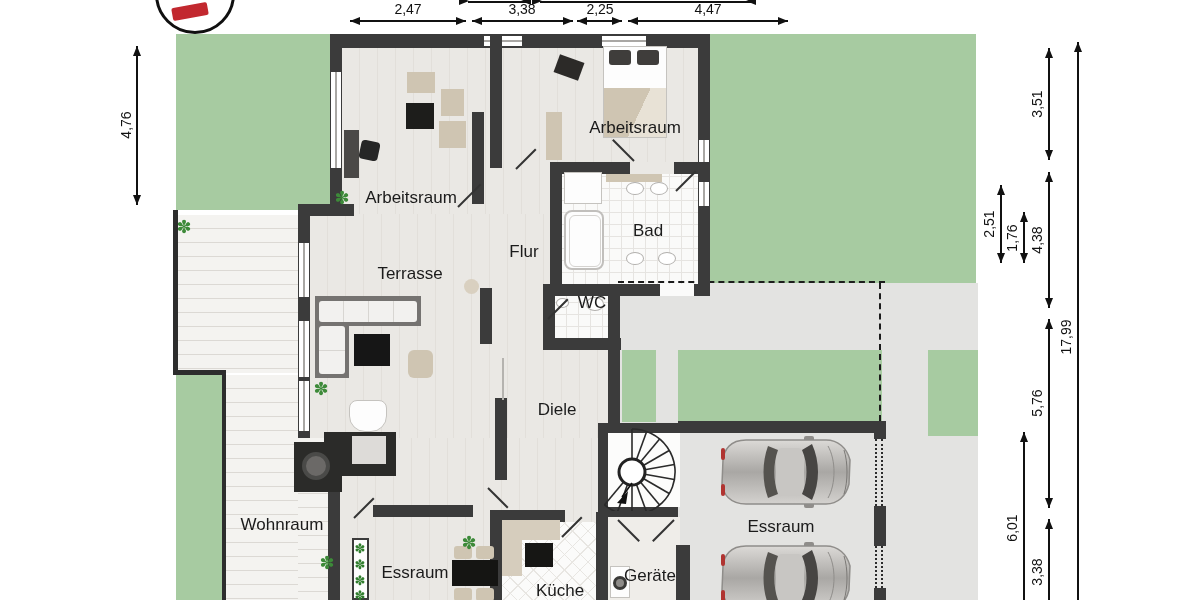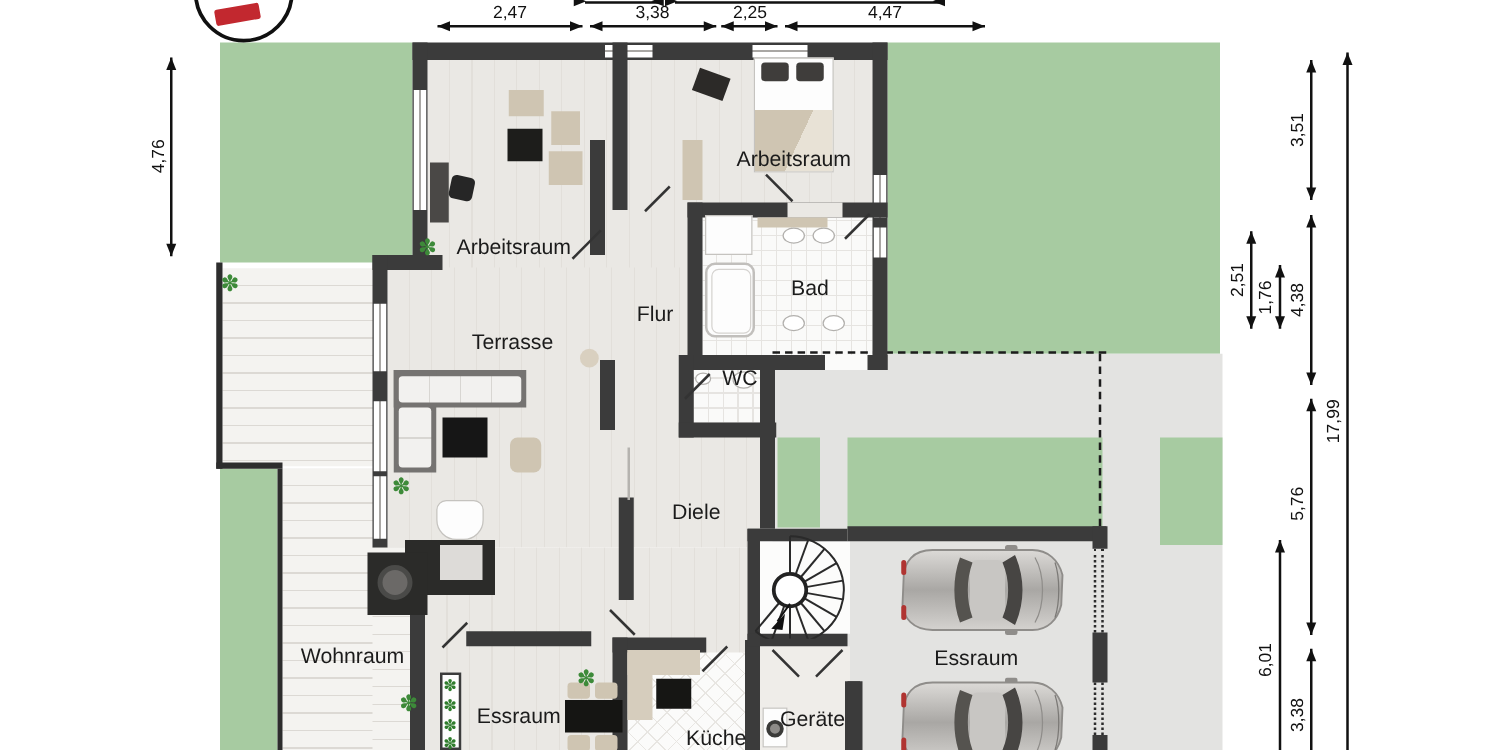--- a/index.html
+++ b/index.html
@@ -255,21 +255,21 @@
 
   <div class="room-label" style="left:411px;top:198px;">Arbeitsraum</div>
   <div class="room-label" style="left:635px;top:128px;">Arbeitsraum</div>
   <div class="room-label" style="left:648px;top:231px;">Bad</div>
   <div class="room-label" style="left:524px;top:252px;">Flur</div>
   <div class="room-label" style="left:592px;top:303px;">WC</div>
   <div class="room-label" style="left:410px;top:274px;">Terrasse</div>
   <div class="room-label" style="left:557px;top:410px;">Diele</div>
   <div class="room-label" style="left:282px;top:525px;">Wohnraum</div>
   <div class="room-label" style="left:415px;top:573px;">Essraum</div>
-  <div class="room-label" style="left:573px;top:591px;">Küche</div>
+  <div class="room-label" style="left:560px;top:591px;">Küche</div>
   <div class="room-label" style="left:650px;top:576px;">Geräte</div>
   <div class="room-label" style="left:781px;top:527px;">Essraum</div>
 
   <div class="dimh" style="left:350px;top:20px;width:116px;"></div>
   <div class="arrL" style="left:350px;top:17px;"></div>
   <div class="arrR" style="left:456px;top:17px;"></div>
   <div class="dim-label" style="left:408px;top:9px;">2,47</div>
   <div class="dimh" style="left:472px;top:20px;width:101px;"></div>
   <div class="arrL" style="left:472px;top:17px;"></div>
   <div class="arrR" style="left:563px;top:17px;"></div>

